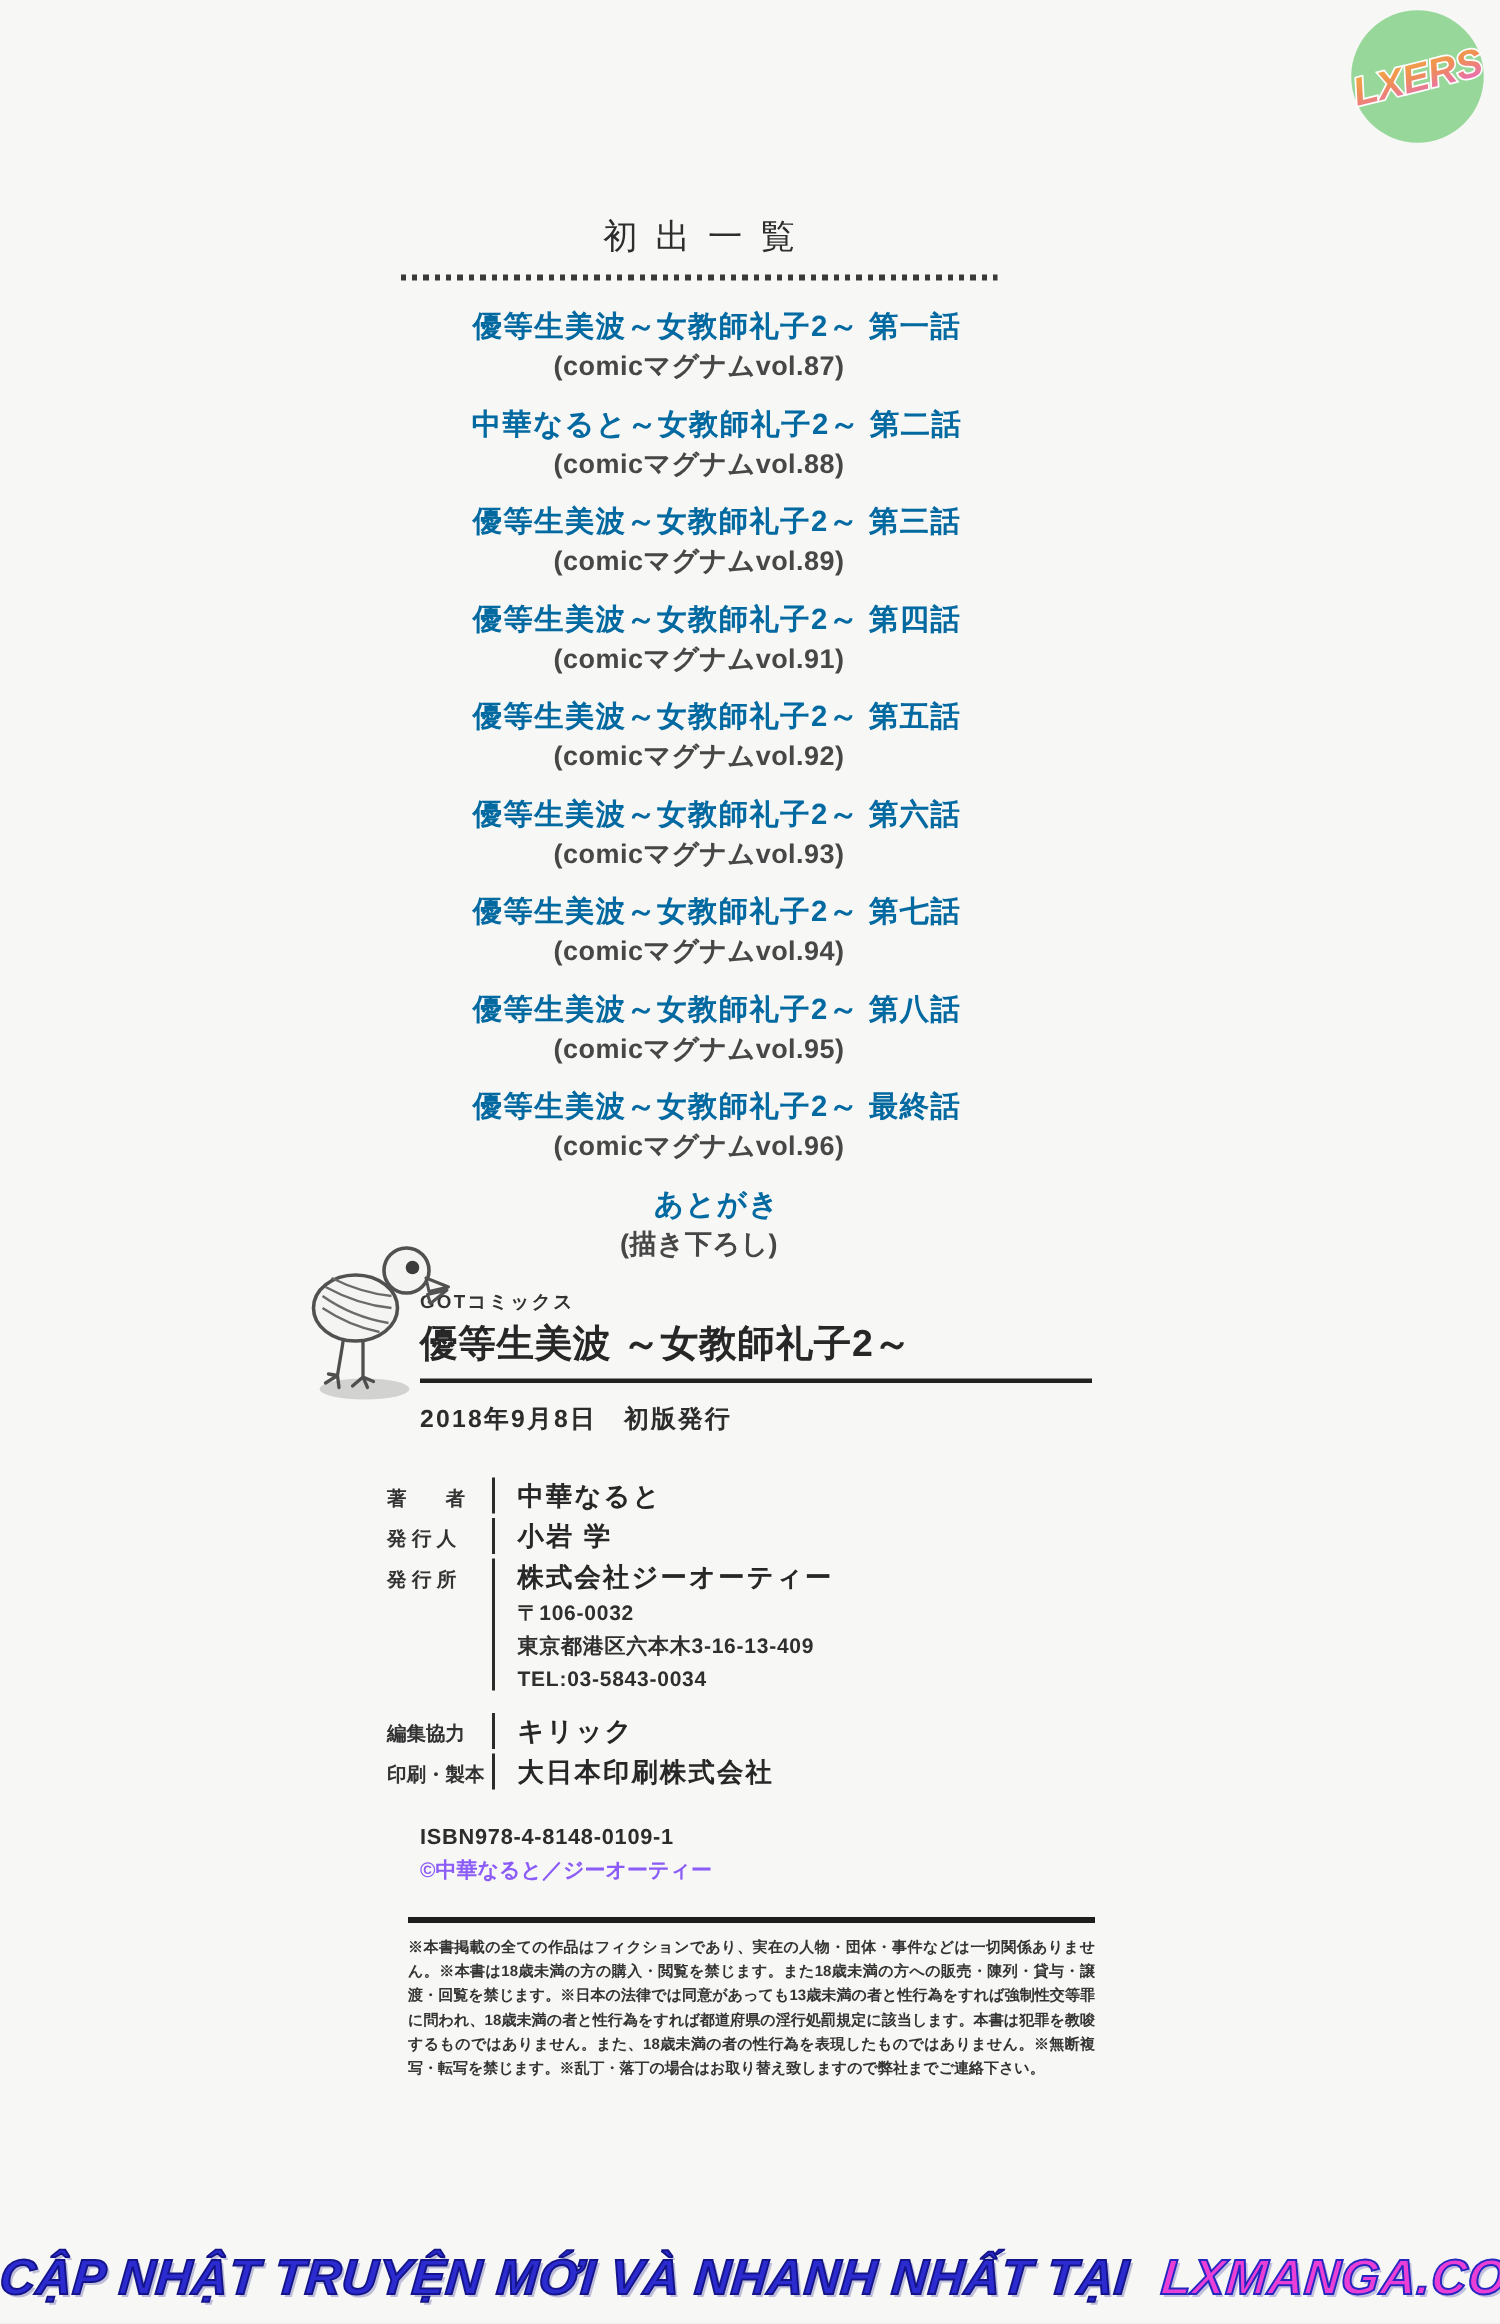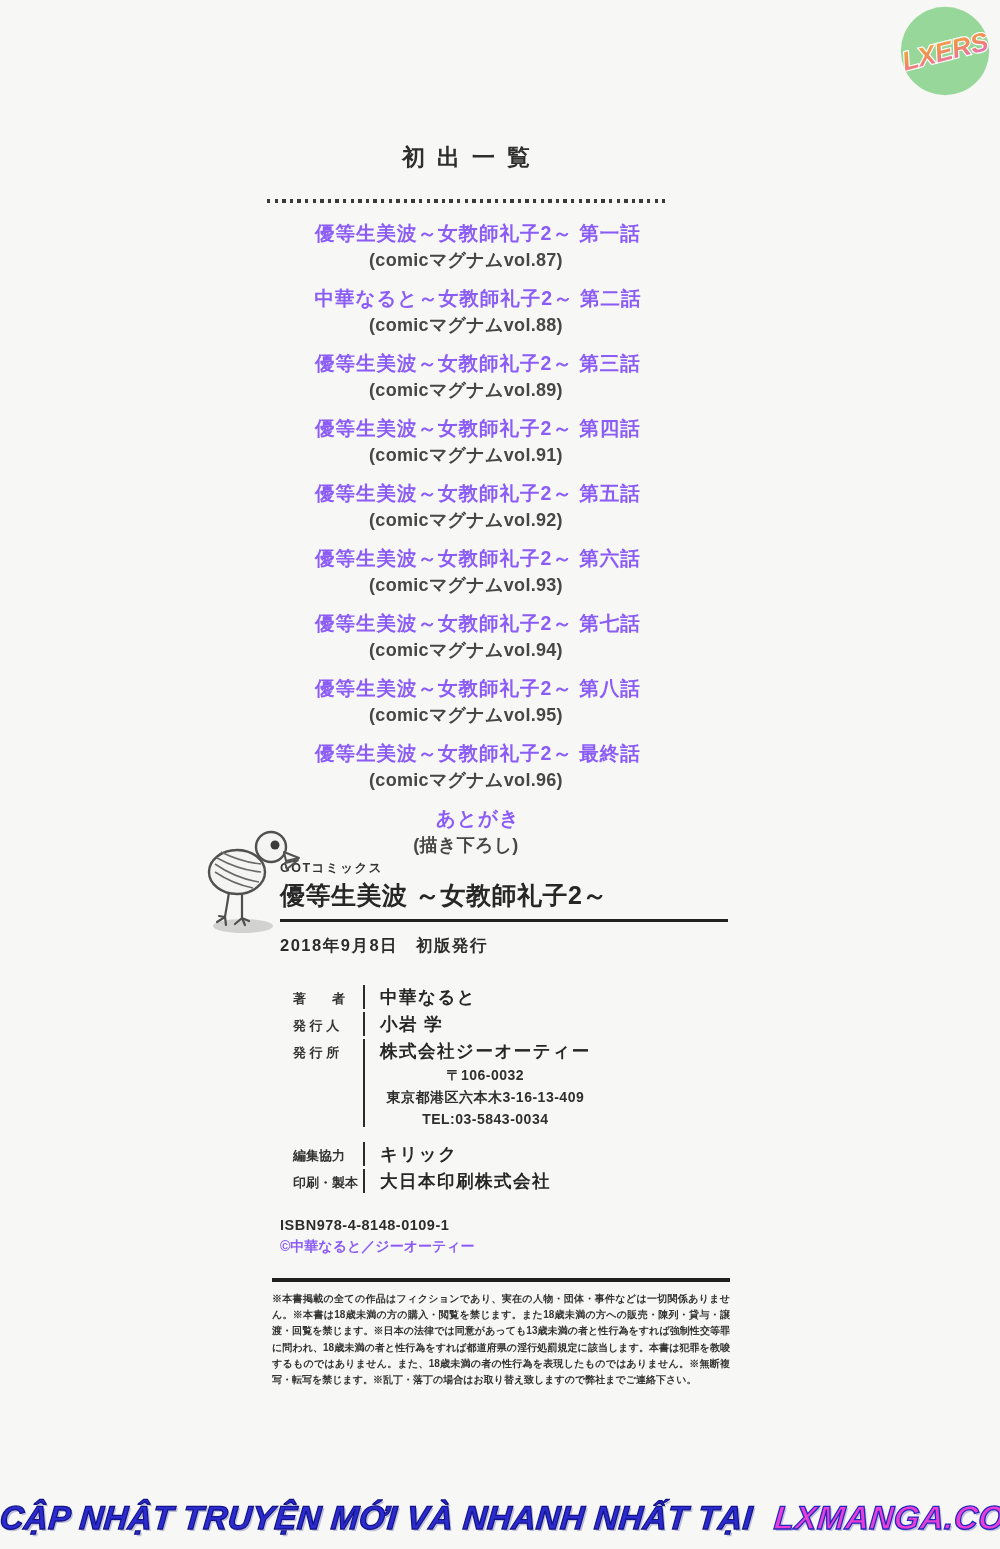--- a/index.html
+++ b/index.html
@@ -9,42 +9,42 @@
     background:#f7f7f5; overflow:hidden;
     font-family:"Liberation Sans", sans-serif; color:#2b2b2b;
     margin:0 auto;
   }
 
   
   .lxers-logo { position:absolute; top:4px; right:8px; width:94px; height:94px; }
 
   
   .list-section { position:absolute; top:142px; left:0; width:932px; text-align:center; }
-  .list-title { margin:0 0 26px; padding-left:12px; font-size:23px; font-weight:bold; letter-spacing:12px; color:#2e2e2e; }
+  .list-title { margin:0 0 10px; padding-left:12px; font-size:23px; font-weight:normal; letter-spacing:12px; color:#2e2e2e; }
   .dotted { height:4px; width:398px; margin:0 auto 17px;
     background-image:repeating-linear-gradient(90deg,#3a3a3a 0 3.5px,transparent 3.5px 7.6px); }
   .chapter { margin-bottom:13px; }
-  .chapter-title { font-size:19.5px; font-weight:bold; color:#8b5cf6; letter-spacing:1px;padding-left:24px; }
+  .chapter-title { font-size:19.5px; font-weight:bold; color:#0369a1; letter-spacing:1px;padding-left:24px; }
   .chapter-source { font-size:18px; font-weight:bold; color:#474747; margin-top:1px; letter-spacing:0.3px; }
 
   
   .colophon { position:absolute; top:816px; left:195px; width:560px; }
   .bird { position:absolute; top:4px; left:0; width:106px; height:116px; }
   .colophon-head { margin-left:85px; padding-top:44px; }
   .imprint { font-size:12.5px; font-weight:bold; letter-spacing:1.5px; color:#333; }
   .book-title { font-size:25px; font-weight:bold; letter-spacing:0.5px; border-bottom:3px solid #222;
     padding-bottom:7px; width:448px; margin-top:2px; color:#272727; }
   .edition { font-size:16.5px; font-weight:bold; margin-top:13px; letter-spacing:1.5px; color:#2c2c2c; }
 
-  .credits { margin-left:98px; margin-top:28px; }
+  .credits { margin-left:63px; margin-top:28px; }
   .credit-row { display:flex; margin-bottom:3px; }
   .credit-row.gap { margin-top:15px; }
   .credit-label { width:62px; flex-shrink:0; font-size:13px; font-weight:bold; padding-top:5px;
     white-space:nowrap; color:#333; }
-  .credit-body { border-left:2.5px solid #2b2b2b; padding-left:15px; margin-left:8px;text-align:center; }
+  .credit-body { border-left:2.5px solid #2b2b2b; padding-left:15px; margin-left:8px; }
   .credit-value { font-size:17.5px; font-weight:bold; letter-spacing:1.5px; color:#272727; }
   .credit-sub { font-size:14px; font-weight:bold; margin-top:4px; letter-spacing:0.5px; color:#2f2f2f; }
 
   .isbn { margin-left:85px; margin-top:24px; font-size:14.5px; font-weight:bold; letter-spacing:0.5px; color:#2c2c2c; }
   .copyright { margin-left:85px; margin-top:5px; font-size:14px; font-weight:bold; color:#8b5cf6; }
 
   .thick-line { margin-left:77px; margin-top:22px; width:458px; border-top:4px solid #1f1f1f; }
   .disclaimer { margin-left:77px; margin-top:9px; width:458px; font-size:10px; font-weight:bold;
     line-height:1.62; text-align:justify; color:#343434; }
 

